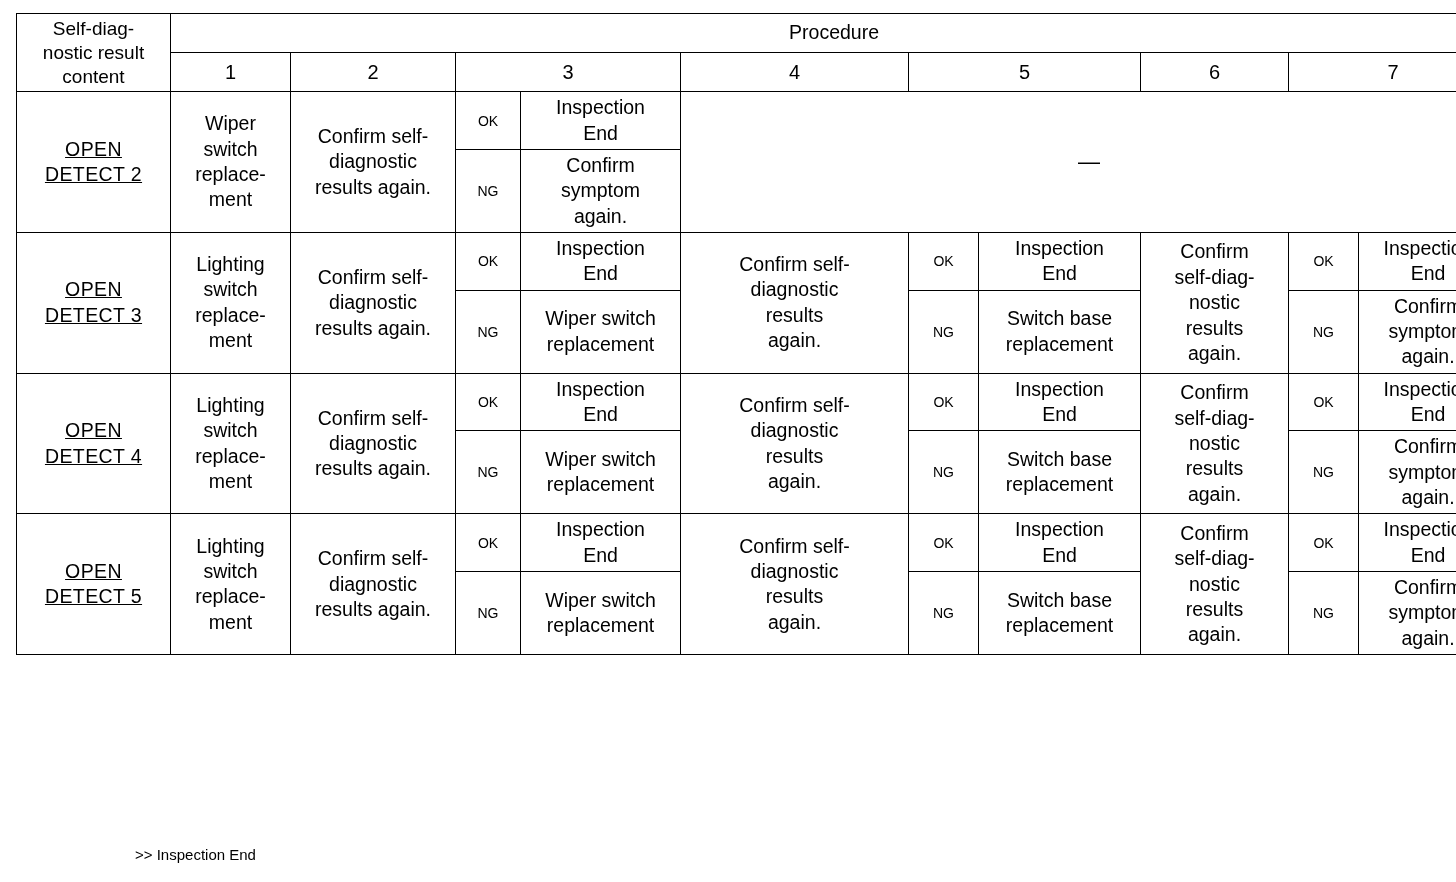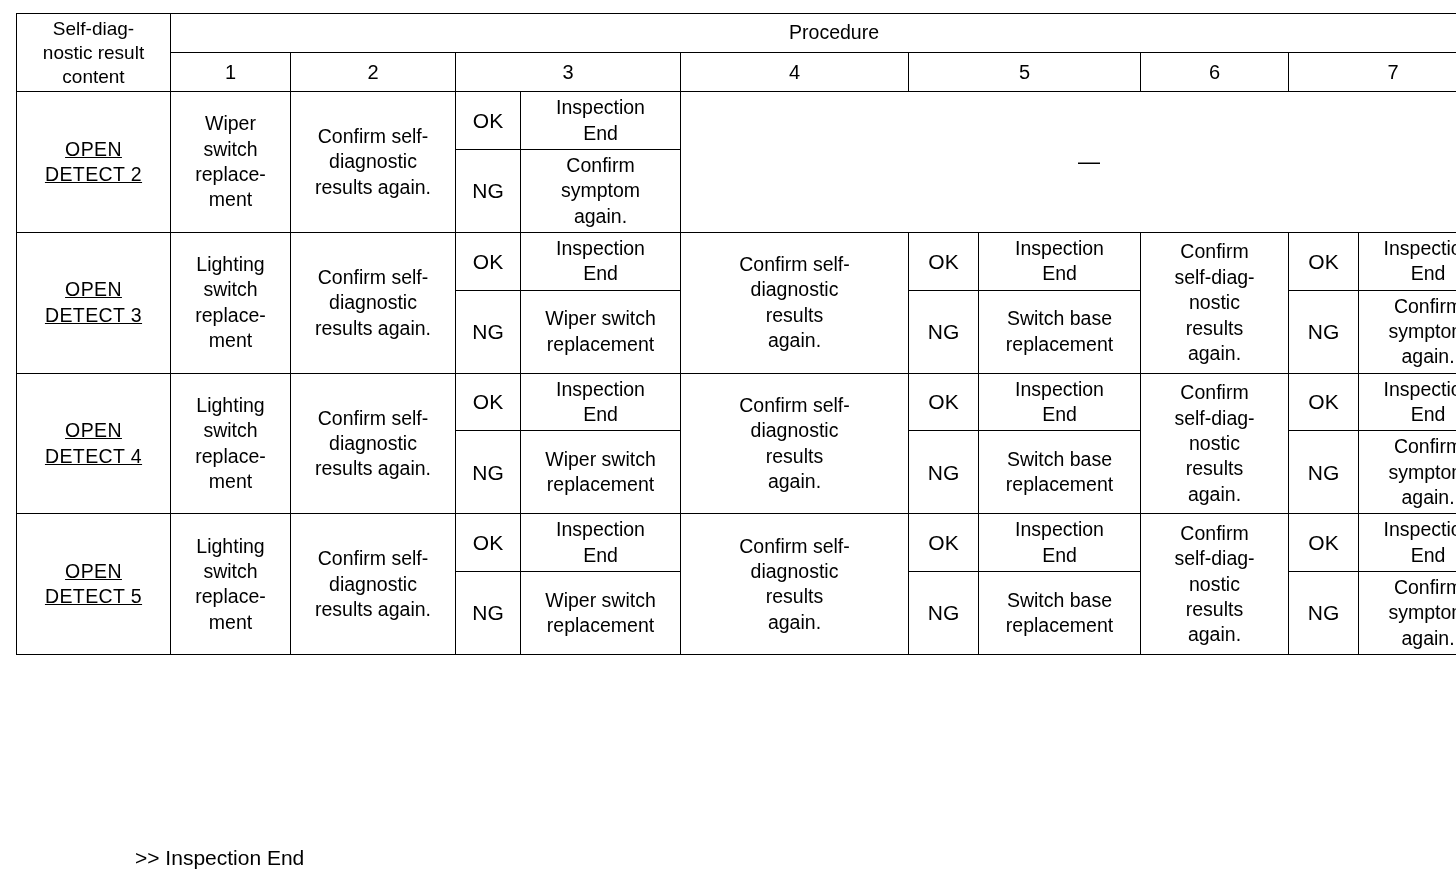--- a/index.html
+++ b/index.html
@@ -58,40 +58,40 @@
   }
   .hdr-num {
     font-size: 20px;
   }
 
   
   .al-left   { text-align: left; }
   .al-center { text-align: center; }
 
   .okng {
-    font-size: 21px;
+    font-size: 14px;
     text-align: center;
   }
 
   .dash-cell {
     text-align: center;
     vertical-align: middle;
     font-size: 22px;
   }
 
   .label-cell {
     letter-spacing: 0.4px;
     text-decoration: underline;
   }
 
   .footer-note {
     position: absolute;
     left: 135px;
     top: 838px;
-    font-size: 21px;
+    font-size: 15px;
     font-family: "Liberation Sans", sans-serif;
     white-space: nowrap;
   }
 </style>
 </head>
 <body>
 
 <div class="page">
 
   <table class="diag">

